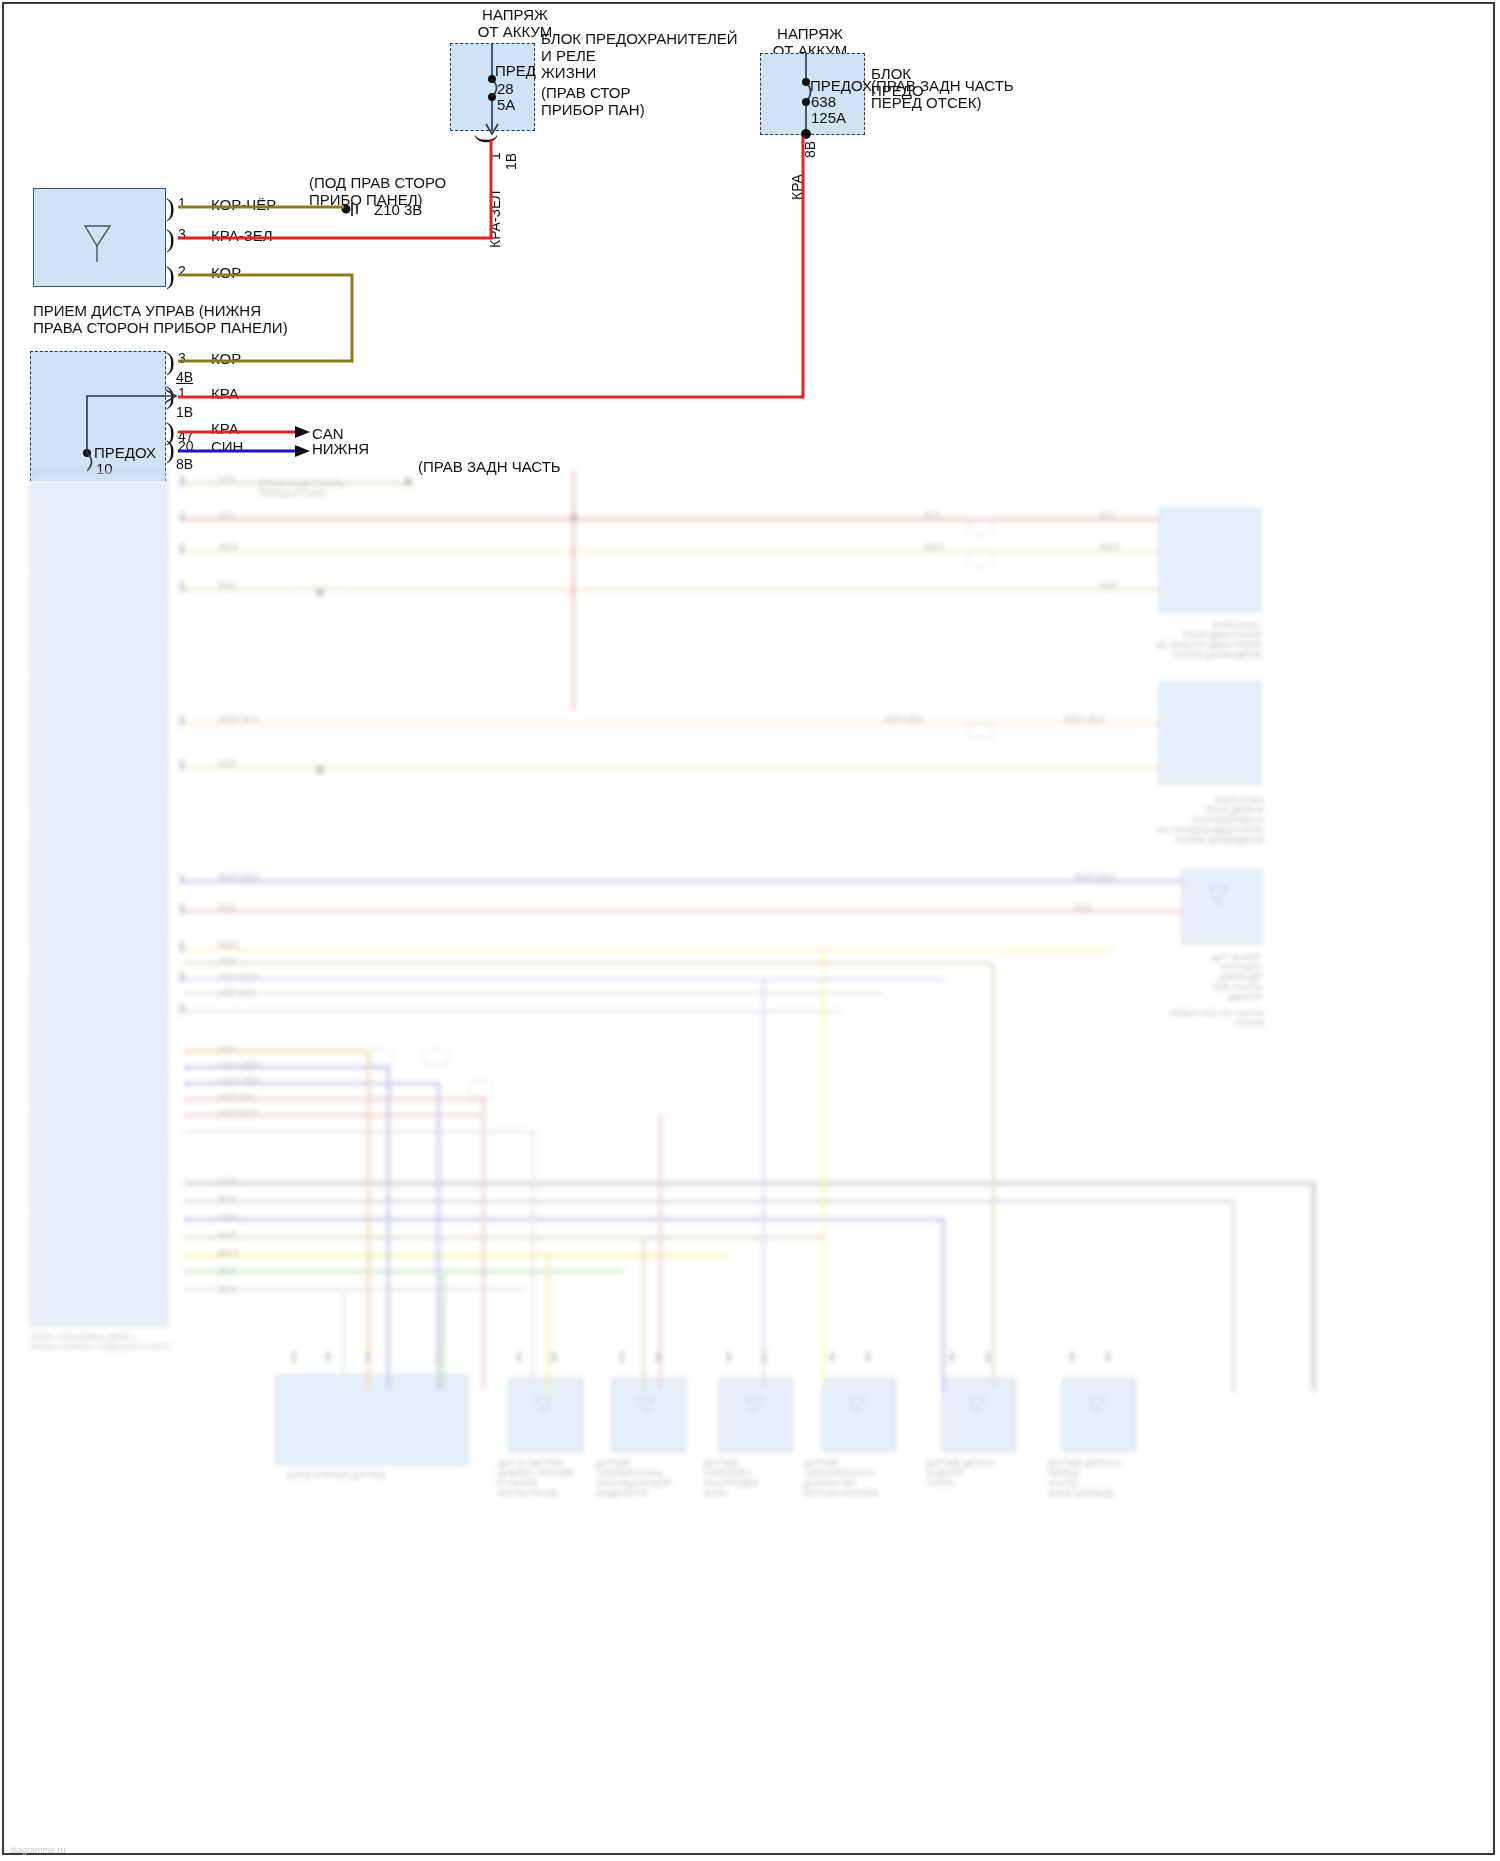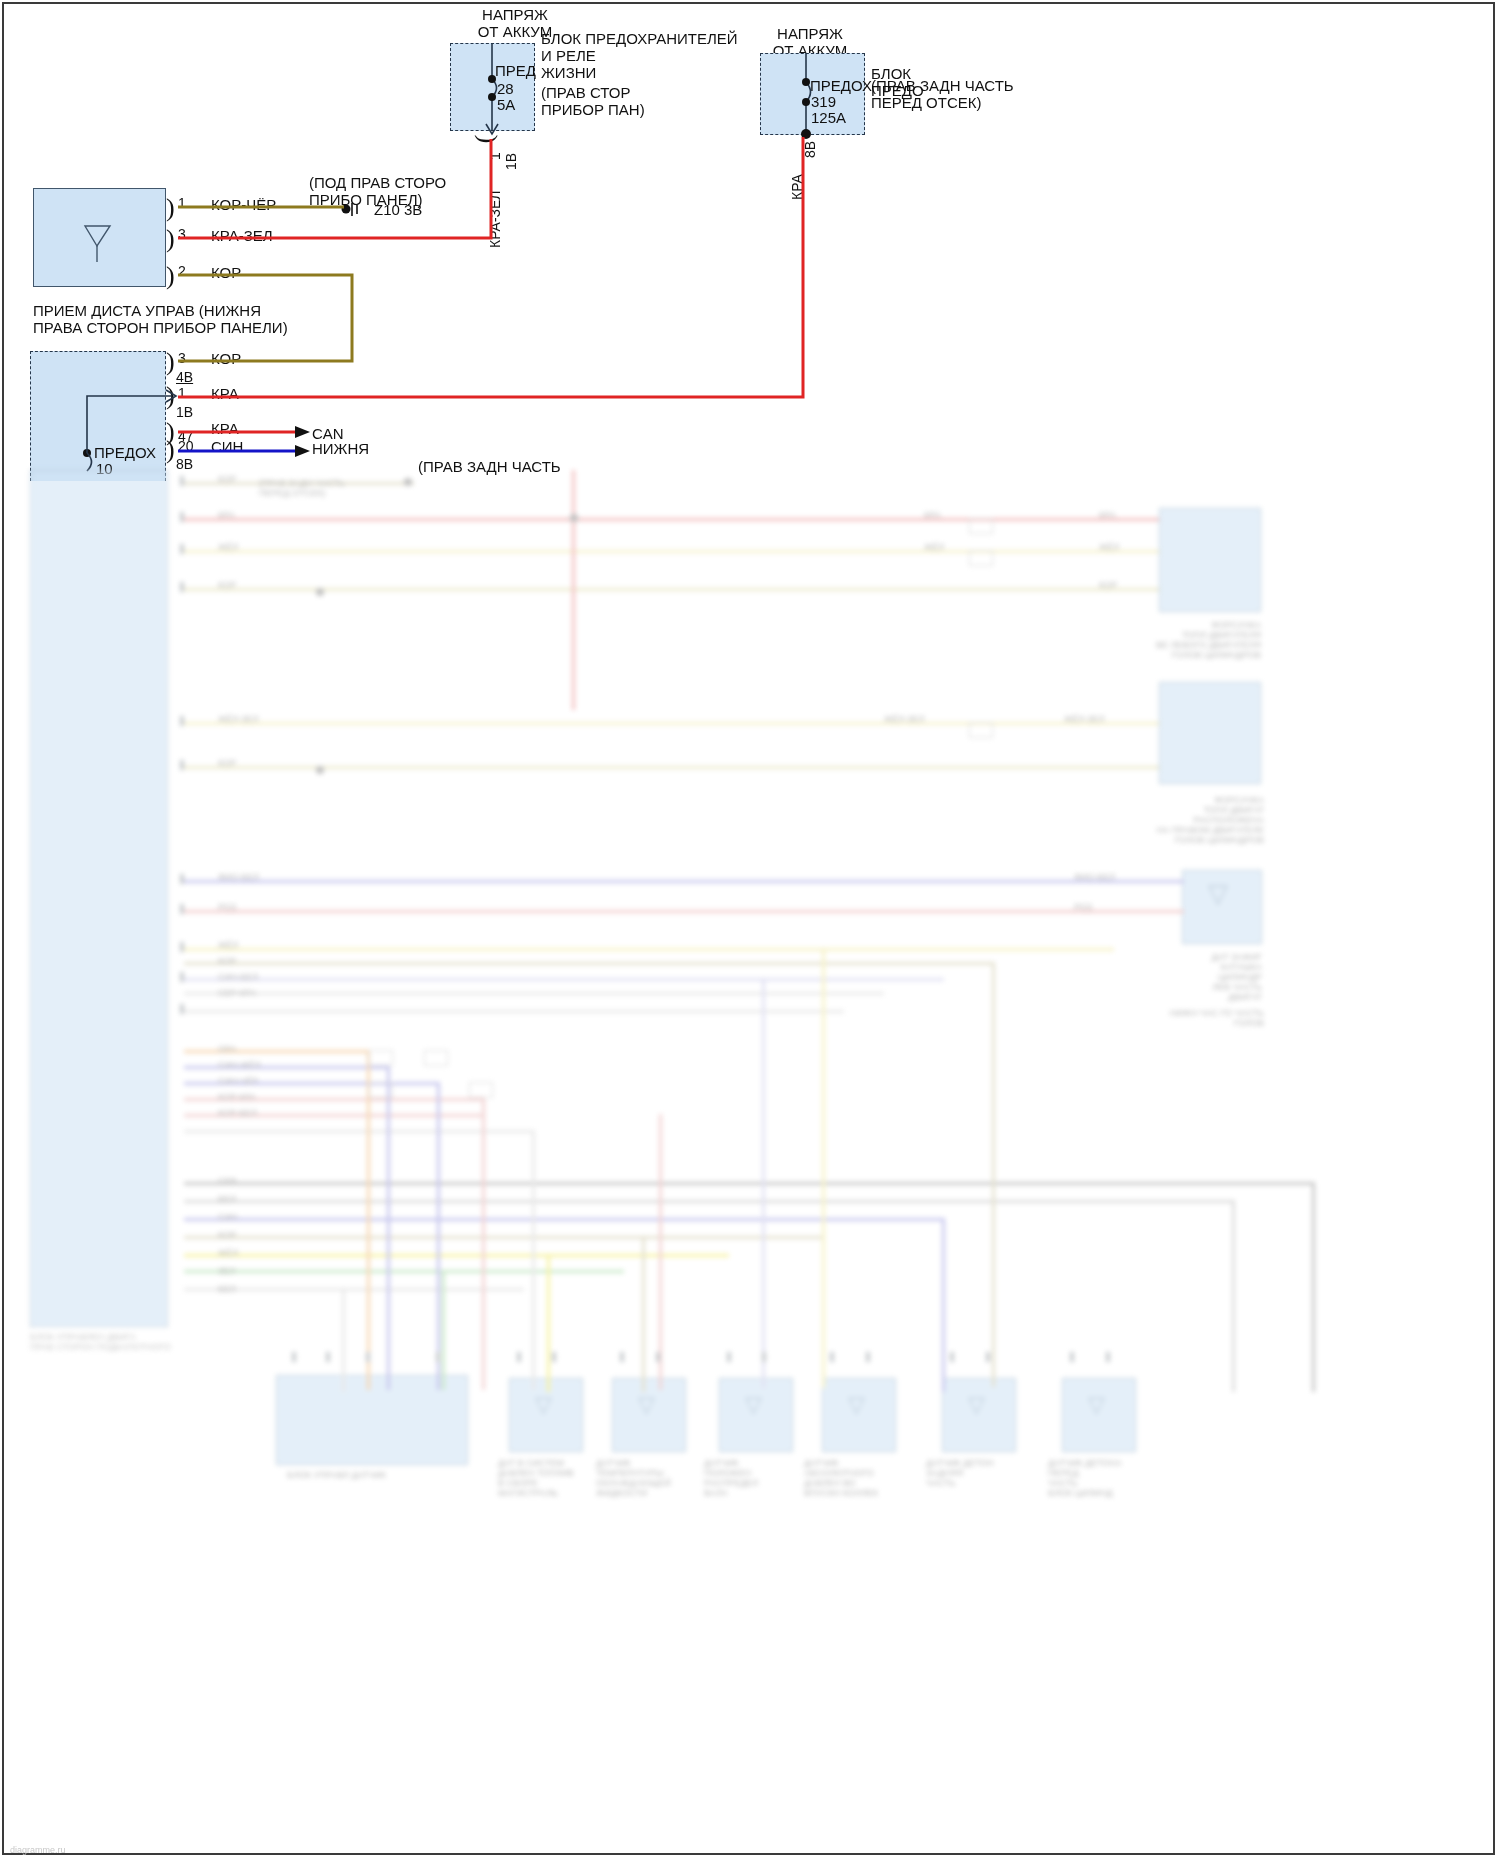--- a/index.html
+++ b/index.html
@@ -120,21 +120,21 @@
   <svg width="1500" height="500">
     <line x1="806" y1="53" x2="806" y2="82" stroke="#25364a" stroke-width="1.6"></line>
     <path d="M806 82 q9 10 0 20" stroke="#25364a" stroke-width="1.6" fill="none"></path>
     <line x1="806" y1="102" x2="806" y2="135" stroke="#25364a" stroke-width="1.6"></line>
   </svg>
   <div class="node" style="left:802px;top:78px;width:8px;height:8px;"></div>
   <div class="node" style="left:802px;top:98px;width:8px;height:8px;"></div>
   <div class="node" style="left:801px;top:129px;width:10px;height:10px;"></div>
 
   <div class="lbl" style="left:810px;top:77px;">ПРЕДОХ</div>
-  <div class="lbl" style="left:811px;top:93px;">319</div>
+  <div class="lbl" style="left:811px;top:93px;">638</div>
   <div class="lbl" style="left:811px;top:109px;">125A</div>
 
   <div class="lbl" style="left:871px;top:65px;">БЛОК
 ПРЕДО</div>
   <div class="lbl" style="left:871px;top:77px;">(ПРАВ ЗАДН ЧАСТЬ
 ПЕРЕД ОТСЕК)</div>
 
   <div class="lbl vert sm" style="left:802px;top:158px;">8B</div>
   <div class="lbl vert sm" style="left:789px;top:200px;">КРА</div>
 

